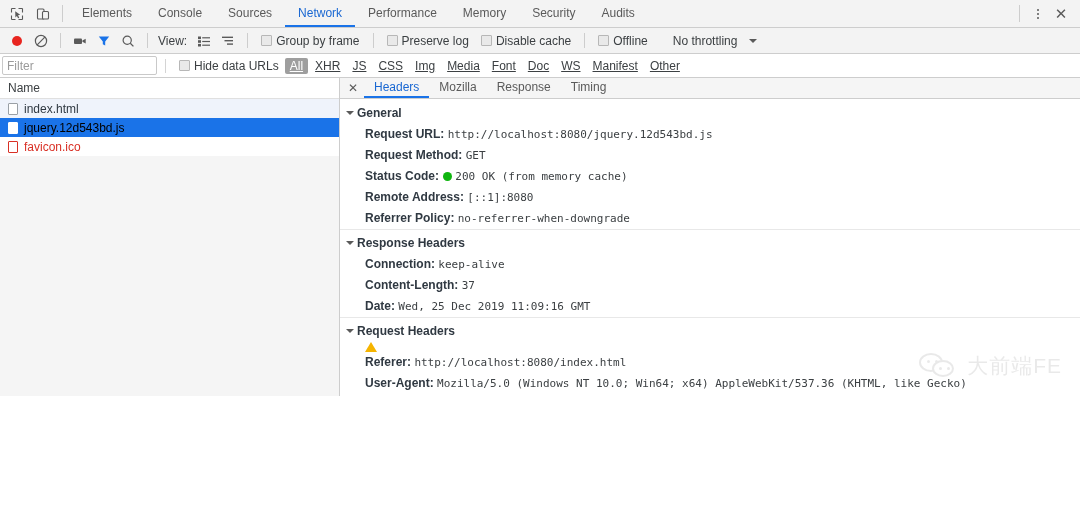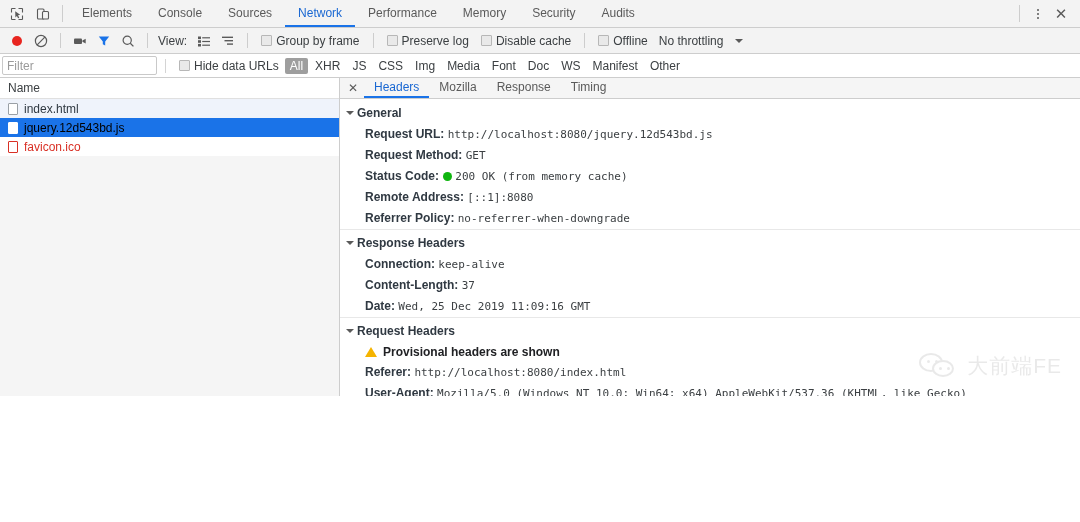--- a/index.html
+++ b/index.html
@@ -41,36 +41,36 @@
   }
   .tool-btn { width: 22px; height: 20px; display: flex; align-items: center; justify-content: center; cursor: pointer; }
   .rec-dot { width: 10px; height: 10px; border-radius: 50%; background: #e8251f; display: block; }
   .lbl { color: #3c4043; font-size: 12px; margin: 0 4px 0 2px; }
   .chk-wrap { display: flex; align-items: center; gap: 4px; margin: 0 5px; cursor: pointer; }
   .chk {
     width: 11px; height: 11px; border: 1px solid #b7b7b7; background: #e9e9e9;
     border-radius: 1px; display: inline-block;
   }
   .chk-wrap span { color: #3c4043; font-size: 12px; }
-  .throttle { color: #3c4043; font-size: 12px; margin-left: 4px; cursor: pointer; }
+  .throttle { color: #3c4043; font-size: 12px; margin-left: 18px; cursor: pointer; }
   .caret-down { width: 0; height: 0; border-left: 4px solid transparent; border-right: 4px solid transparent; border-top: 4px solid #5a5a5a; margin-left: 10px; cursor: pointer; }
 
   
   .filterbar {
     height: 24px; flex: 0 0 24px; display: flex; align-items: center;
     background: #fff; border-bottom: 1px solid #cdcdcd; padding: 0 0 0 2px;
   }
   .filter-input {
     width: 155px; height: 19px; border: 1px solid #c9c9c9; border-radius: 2px;
     font-size: 12px; padding: 0 4px; color: #303942; background: #fff;
     font-family: "Liberation Sans", sans-serif; outline: none;
   }
   .filter-input::placeholder { color: #9a9a9a; }
   .fsep { width: 1px; height: 14px; background: #d4d4d4; margin: 0 8px; }
-  .ftype { font-size: 12px; color: #3c4043; padding: 1px 5px; margin: 0 1px; cursor: pointer; border-radius: 2px; }
+  .ftype { font-size: 12px; color: #3c4043; padding: 1px 5px; margin: 0 1px; cursor: pointer; border-radius: 2px; text-decoration: underline; }
   .ftype.active { background: #9e9e9e; color: #fff; }
 
   
   .main { flex: 1 1 auto; display: flex; min-height: 0; }
   .left-pane { width: 340px; flex: 0 0 340px; display: flex; flex-direction: column; border-right: 1px solid #cdcdcd; background: #f5f5f5; min-height: 0; }
   .col-head {
     height: 21px; flex: 0 0 21px; display: flex; align-items: center;
     padding-left: 8px; font-size: 12px; color: #3c4043;
     background: #fff; border-bottom: 1px solid #e0e0e0;
   }
@@ -348,21 +348,20 @@
           <span class="k">Date:</span>
           <span class="v">Wed, 25 Dec 2019 11:09:16 GMT</span>
         </div>
 
         <div class="sect-title">
           <i class="tri"></i>
           <span>Request Headers</span>
         </div>
         <div class="warn-row">
           <i class="warn-tri"></i>
-          <span class="warn-txt">Provisional headers are shown</span>
         </div>
         <div class="kv">
           <span class="k">Referer:</span>
           <span class="v">http://localhost:8080/index.html</span>
         </div>
         <div class="ua-wrap">
           <span class="k">User-Agent:</span>
           <span class="v">Mozilla/5.0 (Windows NT 10.0; Win64; x64) AppleWebKit/537.36 (KHTML, like Gecko) Chrome/75.0.3770.100 Safari/537.36</span>
         </div>
       </div>

